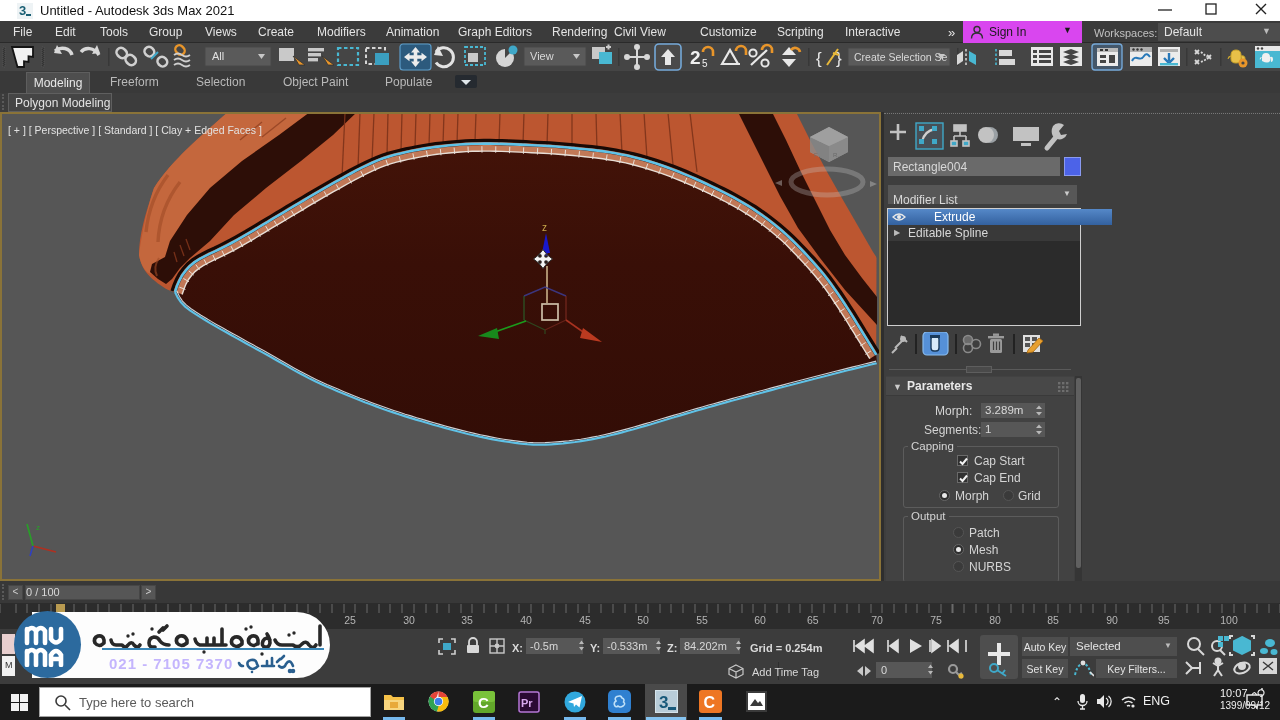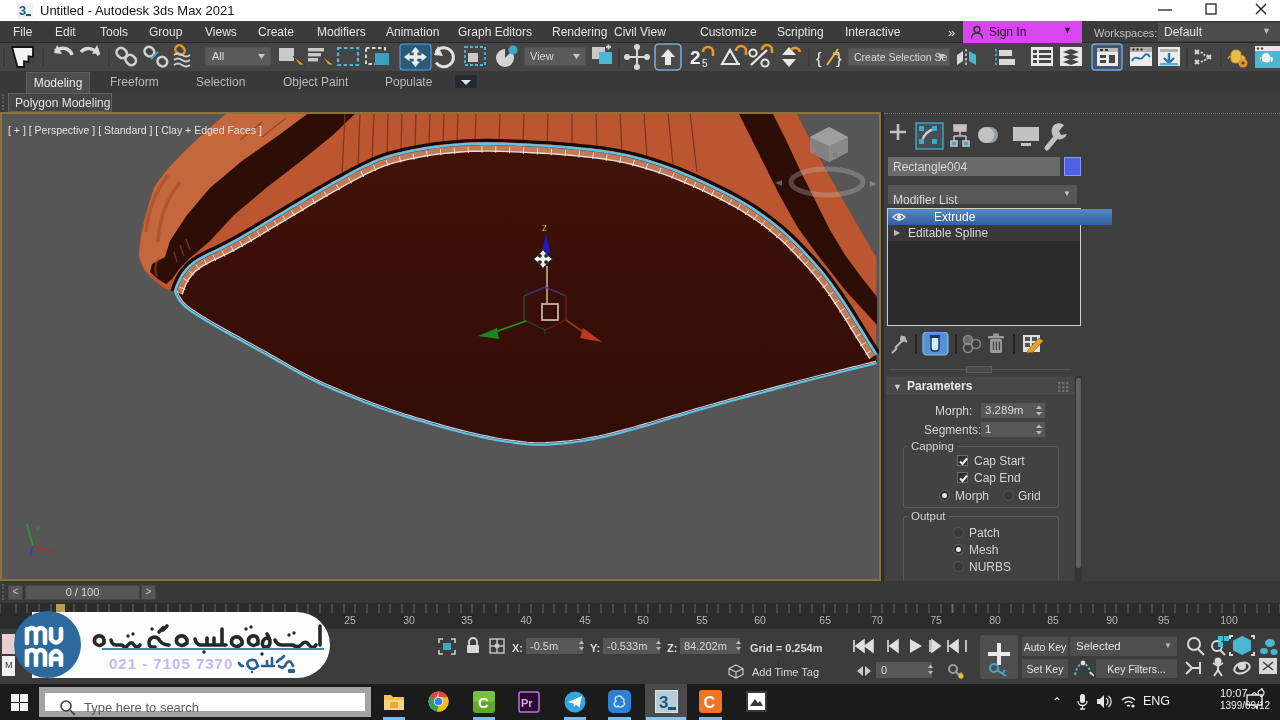--- a/index.html
+++ b/index.html
@@ -517,36 +517,36 @@
       <div class="abs" style="left:67px;top:185px;width:11px;height:11px;background:#3a3a3a;border-radius:50%;border:1px solid #555"></div>
       <span class="abs" style="left:83px;top:184px;font-size:12px;color:#d4d4d4">NURBS</span>
     </div>
 
     <div class="abs" style="left:194px;top:264px;width:7px;height:205px;background:#353535"></div>
     <div class="abs" style="left:195px;top:266px;width:5px;height:190px;background:#606060;border-radius:2px"></div>
   </div>
   <div id="timeslider">
     <div class="abs" style="left:2px;top:3px;width:4px;height:16px;border-left:2px dotted #5a5a5a"></div>
     <div class="abs" style="left:8px;top:4px;width:15px;height:15px;background:#565656;color:#ccc;font-size:10px;text-align:center;border:1px solid #464646">&lt;</div>
-    <div class="abs" style="left:25px;top:4px;width:115px;height:15px;background:#565656;border:1px solid #464646;color:#d8d8d8;font-size:11px;text-align:center">0 / 100</div>
+    <div class="abs" style="left:25px;top:4px;width:115px;height:15px;background:#565656;border:1px solid #464646;color:#d8d8d8;font-size:11px;">0 / 100</div>
     <div class="abs" style="left:141px;top:4px;width:15px;height:15px;background:#565656;color:#ccc;font-size:10px;text-align:center;border:1px solid #464646">&gt;</div>
   </div>
   <div id="ruler">
     <div class="abs" style="left:0;top:1px;width:1280px;height:9px;background:repeating-linear-gradient(90deg, transparent 0px, transparent 10.7px, #6a6a6a 10.7px, #6a6a6a 11.71px);background-position:4.5px 0"></div>
     <div class="abs" style="left:56px;top:1px;width:9px;height:9px;background:#b89a50"></div>
     <div id="rulernums">
       <span class="abs" style="left:338px;top:11px;width:24px;text-align:center;color:#b5b5b5;font-size:10.5px">25</span>
       <span class="abs" style="left:397px;top:11px;width:24px;text-align:center;color:#b5b5b5;font-size:10.5px">30</span>
       <span class="abs" style="left:455px;top:11px;width:24px;text-align:center;color:#b5b5b5;font-size:10.5px">35</span>
       <span class="abs" style="left:514px;top:11px;width:24px;text-align:center;color:#b5b5b5;font-size:10.5px">40</span>
       <span class="abs" style="left:573px;top:11px;width:24px;text-align:center;color:#b5b5b5;font-size:10.5px">45</span>
       <span class="abs" style="left:631px;top:11px;width:24px;text-align:center;color:#b5b5b5;font-size:10.5px">50</span>
       <span class="abs" style="left:690px;top:11px;width:24px;text-align:center;color:#b5b5b5;font-size:10.5px">55</span>
       <span class="abs" style="left:748px;top:11px;width:24px;text-align:center;color:#b5b5b5;font-size:10.5px">60</span>
-      <span class="abs" style="left:807px;top:11px;width:24px;text-align:right;color:#b5b5b5;font-size:10.5px">65</span>
+      <span class="abs" style="left:807px;top:11px;width:24px;text-align:left;color:#b5b5b5;font-size:10.5px">65</span>
       <span class="abs" style="left:865px;top:11px;width:24px;text-align:center;color:#b5b5b5;font-size:10.5px">70</span>
       <span class="abs" style="left:924px;top:11px;width:24px;text-align:center;color:#b5b5b5;font-size:10.5px">75</span>
       <span class="abs" style="left:983px;top:11px;width:24px;text-align:center;color:#b5b5b5;font-size:10.5px">80</span>
       <span class="abs" style="left:1041px;top:11px;width:24px;text-align:center;color:#b5b5b5;font-size:10.5px">85</span>
       <span class="abs" style="left:1100px;top:11px;width:24px;text-align:center;color:#b5b5b5;font-size:10.5px">90</span>
       <span class="abs" style="left:1158px;top:11px;width:24px;text-align:left;color:#b5b5b5;font-size:10.5px">95</span>
       <span class="abs" style="left:1217px;top:11px;width:24px;text-align:center;color:#b5b5b5;font-size:10.5px">100</span>
     </div>
   </div>
   <div id="statusbar">
@@ -662,21 +662,21 @@
   </div>
   <div id="taskbar">
     <svg class="abs" style="left:11px;top:10px" width="17" height="17" viewBox="0 0 17 17">
         <g fill="#f2f2f2">
           <rect x="0" y="0" width="8" height="8"></rect>
           <rect x="9" y="0" width="8" height="8"></rect>
           <rect x="0" y="9" width="8" height="8"></rect>
           <rect x="9" y="9" width="8" height="8"></rect>
         </g>
       </svg>
-    <div class="abs" style="left:39px;top:3px;width:332px;height:30px;background:#ffffff;border:6px solid #a3a3a3">
+    <div class="abs" style="left:39px;top:3px;width:332px;height:30px;background:#ffffff;border:1px solid #a3a3a3">
       <svg class="abs" style="left:14px;top:6px" width="17" height="17" viewBox="0 0 17 17">
           <circle cx="7" cy="7" r="5" fill="none" stroke="#3a3a3a" stroke-width="1.6"></circle>
           <path d="M11 11 L16 16" stroke="#3a3a3a" stroke-width="1.6"></path>
         </svg>
       <span class="abs" style="left:39px;top:7px;color:#5a5a5a;font-size:13px">Type here to search</span>
     </div>
     <svg class="abs" style="left:383px;top:8px" width="22" height="19" viewBox="0 0 22 19">
         <path d="M1 3 L8 3 L10 5 L21 5 L21 18 L1 18 Z" fill="#f5c148"></path>
         <path d="M1 8 L21 8 L21 18 L1 18 Z" fill="#f8d57e"></path>
         <rect x="7" y="10" width="8" height="6" fill="#e8a93a"></rect>

